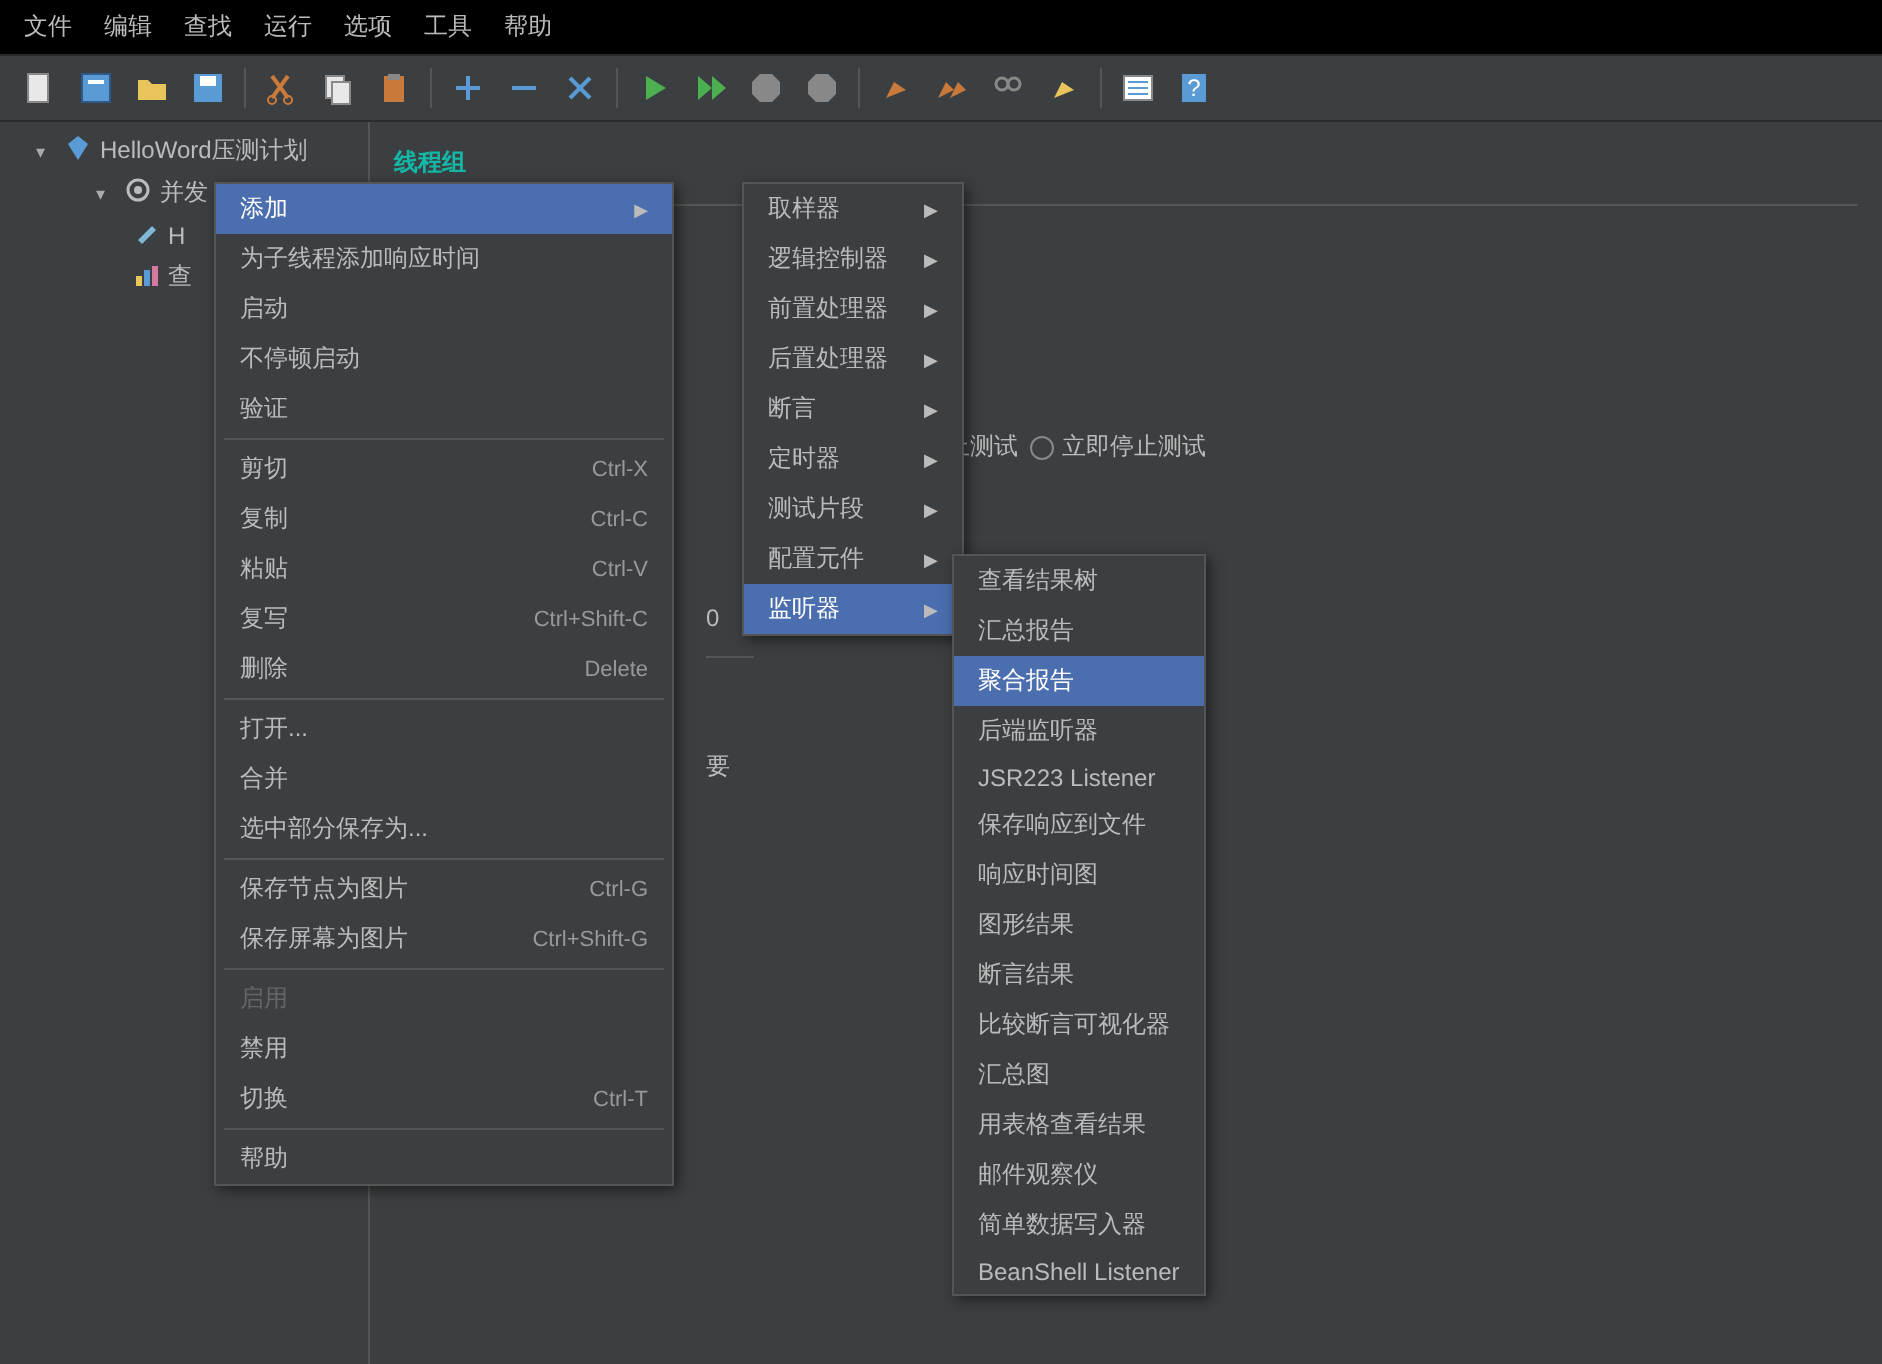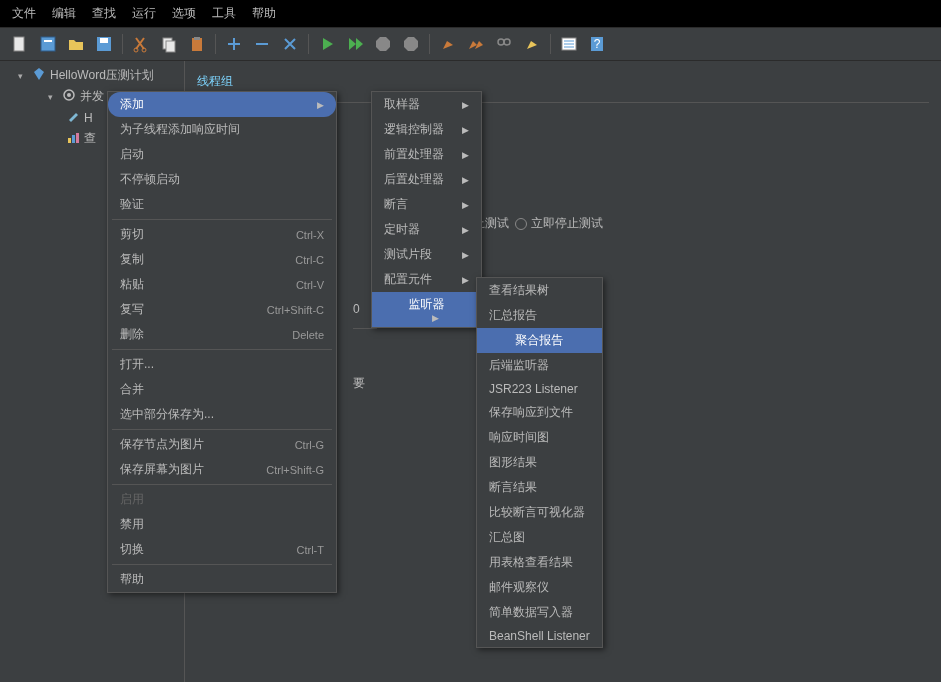--- a/index.html
+++ b/index.html
@@ -10,34 +10,34 @@
 .toolbar-btn { width: 24px; height: 24px; display: flex; align-items: center; justify-content: center; cursor: pointer; }
 .toolbar-sep { width: 1px; height: 20px; background: #555; margin: 0 2px; }
 .main { display: flex; height: calc(100% - 56px); }
 .tree-panel { width: 185px; background: #3c3f41; border-right: 1px solid #555; padding-top: 4px; }
 .tree-item { display: flex; align-items: center; padding: 2px 4px; gap: 4px; cursor: pointer; }
 .tree-indent-1 { padding-left: 18px; }
 .tree-indent-2 { padding-left: 48px; }
 .tree-indent-3 { padding-left: 66px; }
 .tree-toggle { width: 10px; color: #aaa; font-size: 9px; }
 .content { flex: 1; background: #3c3f41; padding: 8px 12px; position: relative; }
-.panel-title { color: #7dd3fc; margin-bottom: 8px; padding: 4px 0; }
+.panel-title { color: #14b8a6; margin-bottom: 8px; padding: 4px 0; font-weight: bold; }
 .radio-group { display: flex; gap: 6px; align-items: center; margin-top: 20px; }
 .radio-item { display: flex; align-items: center; gap: 4px; }
 .radio-circle { width: 12px; height: 12px; border: 1px solid #888; border-radius: 50%; display: inline-block; }
 .ctx-menu { position: absolute; background: #3c3f41; border: 1px solid #555; box-shadow: 2px 2px 6px rgba(0,0,0,0.5); z-index: 100; min-width: 230px; }
 .ctx-item { display: flex; justify-content: space-between; align-items: center; padding: 4px 12px; cursor: pointer; color: #bbb; }
-.ctx-item:hover, .ctx-item.highlighted { background: #4b6eaf; color: #fff; border-radius: 12px; }
+.ctx-item:hover, .ctx-item.highlighted { background: #4b6eaf; color: #fff; }
 .ctx-item.disabled { color: #666; }
 .ctx-sep { height: 1px; background: #555; margin: 2px 4px; }
 .ctx-shortcut { color: #999; font-size: 11px; margin-left: 24px; }
 .ctx-arrow { color: #bbb; font-size: 9px; }
 .submenu { position: absolute; background: #3c3f41; border: 1px solid #555; box-shadow: 2px 2px 6px rgba(0,0,0,0.5); z-index: 101; min-width: 100px; margin-left: 28px; }
 .submenu-item { display: flex; justify-content: space-between; align-items: center; padding: 4px 12px; cursor: pointer; color: #bbb; white-space: nowrap; }
-.submenu-item.highlighted { background: #4b6eaf; color: #fff; flex-direction: column; }
+.submenu-item.highlighted { background: #4b6eaf; color: #fff; }
 .icon { display: inline-block; }
 </style>
 </head>
 <body>
 
 <div class="menubar">
   <div class="menubar-item">文件</div>
   <div class="menubar-item">编辑</div>
   <div class="menubar-item">查找</div>
   <div class="menubar-item">运行</div>

